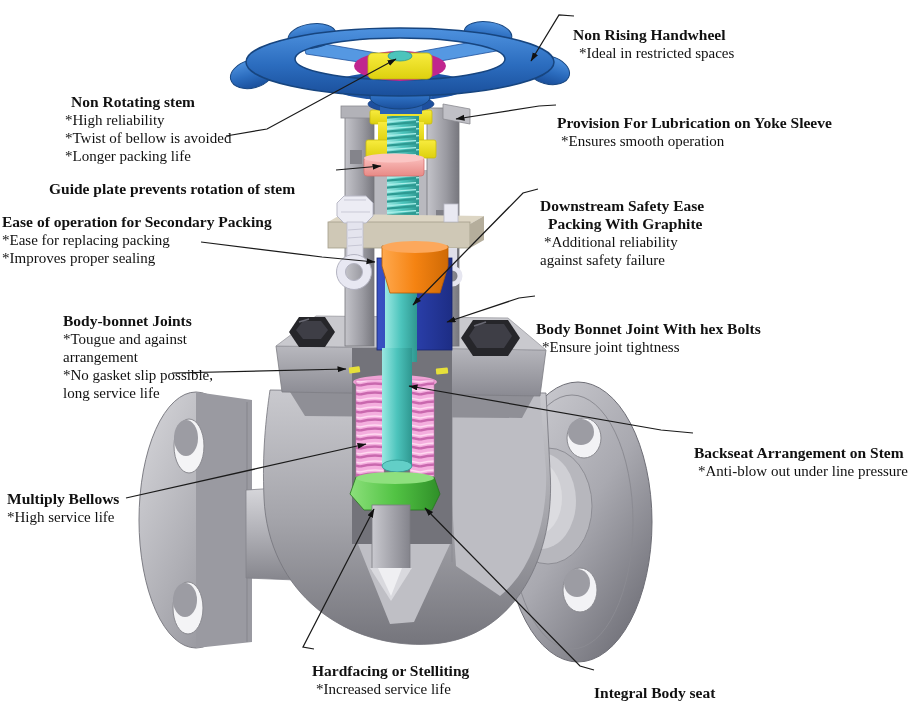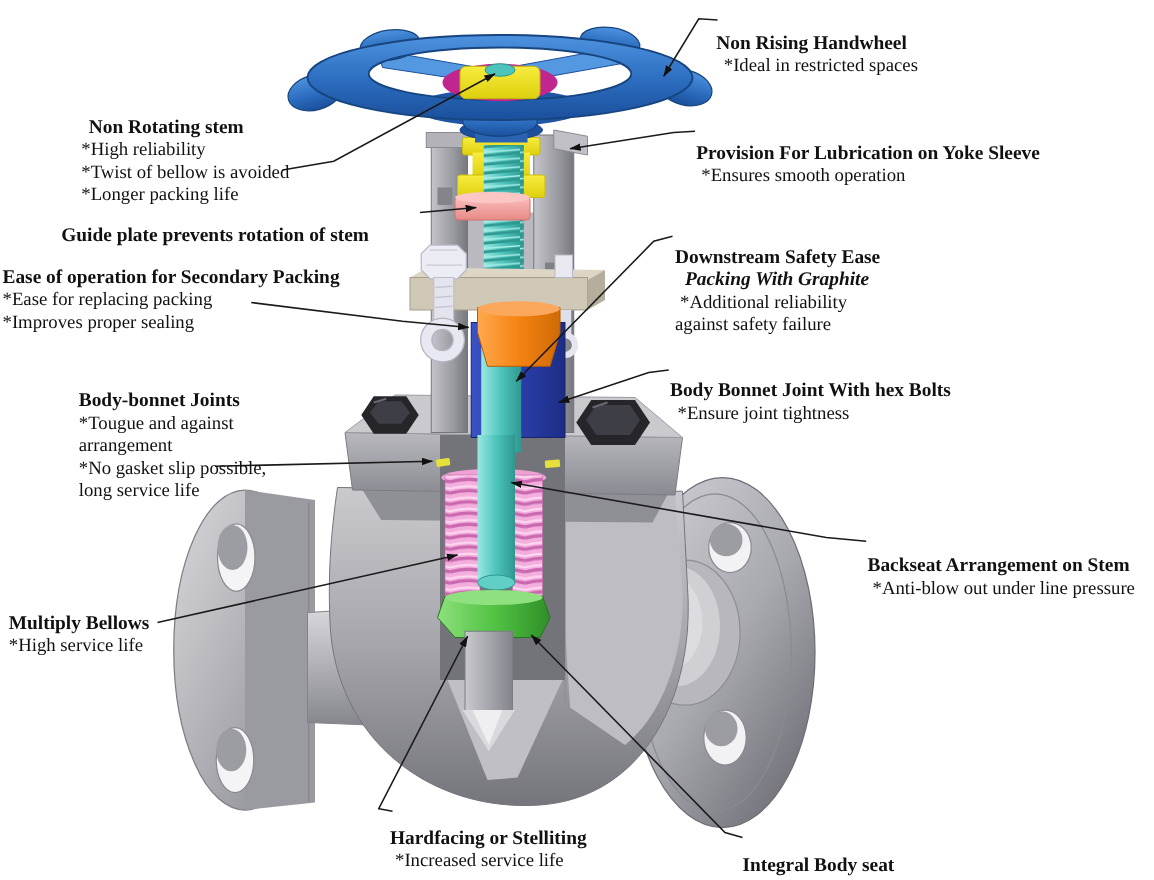--- a/index.html
+++ b/index.html
@@ -1,21 +1,21 @@
 <!DOCTYPE html>
 <html style="--background: #ffffff; --line: #1a1a1a; --text: #111111; --body-gray: #a7a7ad; --handwheel-blue: #2e6fc0; --stem-cyan: #4cc4bc; --bushing-yellow: #f2e41c; --hub-magenta: #c0268e; --guide-pink: #f09c9a; --gland-orange: #f58312; --packing-blue: #2a3faa; --gland-plate-beige: #cfc8b6; --bellows-pink: #f4aede; --seat-green: #52c344; --bolt-black: #26262a; --gasket-yellow: #e6e03a;"><head>
 <meta charset="utf-8">
 <style>
   html,body{margin:0;padding:0;background:#fff;}
   #stage{position:relative;width:923px;height:704px;background:var(--background,#fff);overflow:hidden;
          font-family:"Liberation Serif", serif;}
   #valve-svg{position:absolute;left:0;top:0;}
   .callout{position:absolute;color:var(--text,#111);font-size:15px;line-height:18px;white-space:nowrap;margin-top:20px;}
   .callout .t{font-weight:bold;font-size:15.5px;}
-  .pl4{padding-left:4px;} .pl6{padding-left:6px;} .pl8{padding-left:8px;font-style:italic;}
+  .pl4{padding-left:4px;} .pl6{padding-left:6px;} .pl8{padding-left:8px;}
   .c-magenta{fill:var(--hub-magenta,#c0268e);}
   .c-cyanflat{fill:var(--stem-cyan,#4cc4bc);}
   .c-bolt{fill:var(--bolt-black,#26262a);}
   .c-marker{fill:var(--gasket-yellow,#e6e03a);}
   .leader{stroke:var(--line,#1a1a1a);stroke-width:1.25;fill:none;}
 </style>
 </head>
 <body>
 
 <div id="stage">
@@ -305,21 +305,21 @@
 </div>
 
 <div class="callout" style="left:63px;top:292px">
   <div class="t">Body-bonnet Joints</div>
   <div>*Tougue and against</div>
   <div>arrangement</div>
   <div>*No gasket slip possible,</div>
   <div>long service life</div>
 </div>
 
-<div class="callout" style="left:536px;top:284px">
+<div class="callout" style="left:536px;top:300px">
   <div class="t">Body Bonnet Joint With hex Bolts</div>
   <div class="pl6">*Ensure joint tightness</div>
 </div>
 
 <div class="callout" style="left:694px;top:424px">
   <div class="t">Backseat Arrangement on Stem</div>
   <div class="pl4">*Anti-blow out under line pressure</div>
 </div>
 
 <div class="callout" style="left:7px;top:470px">

